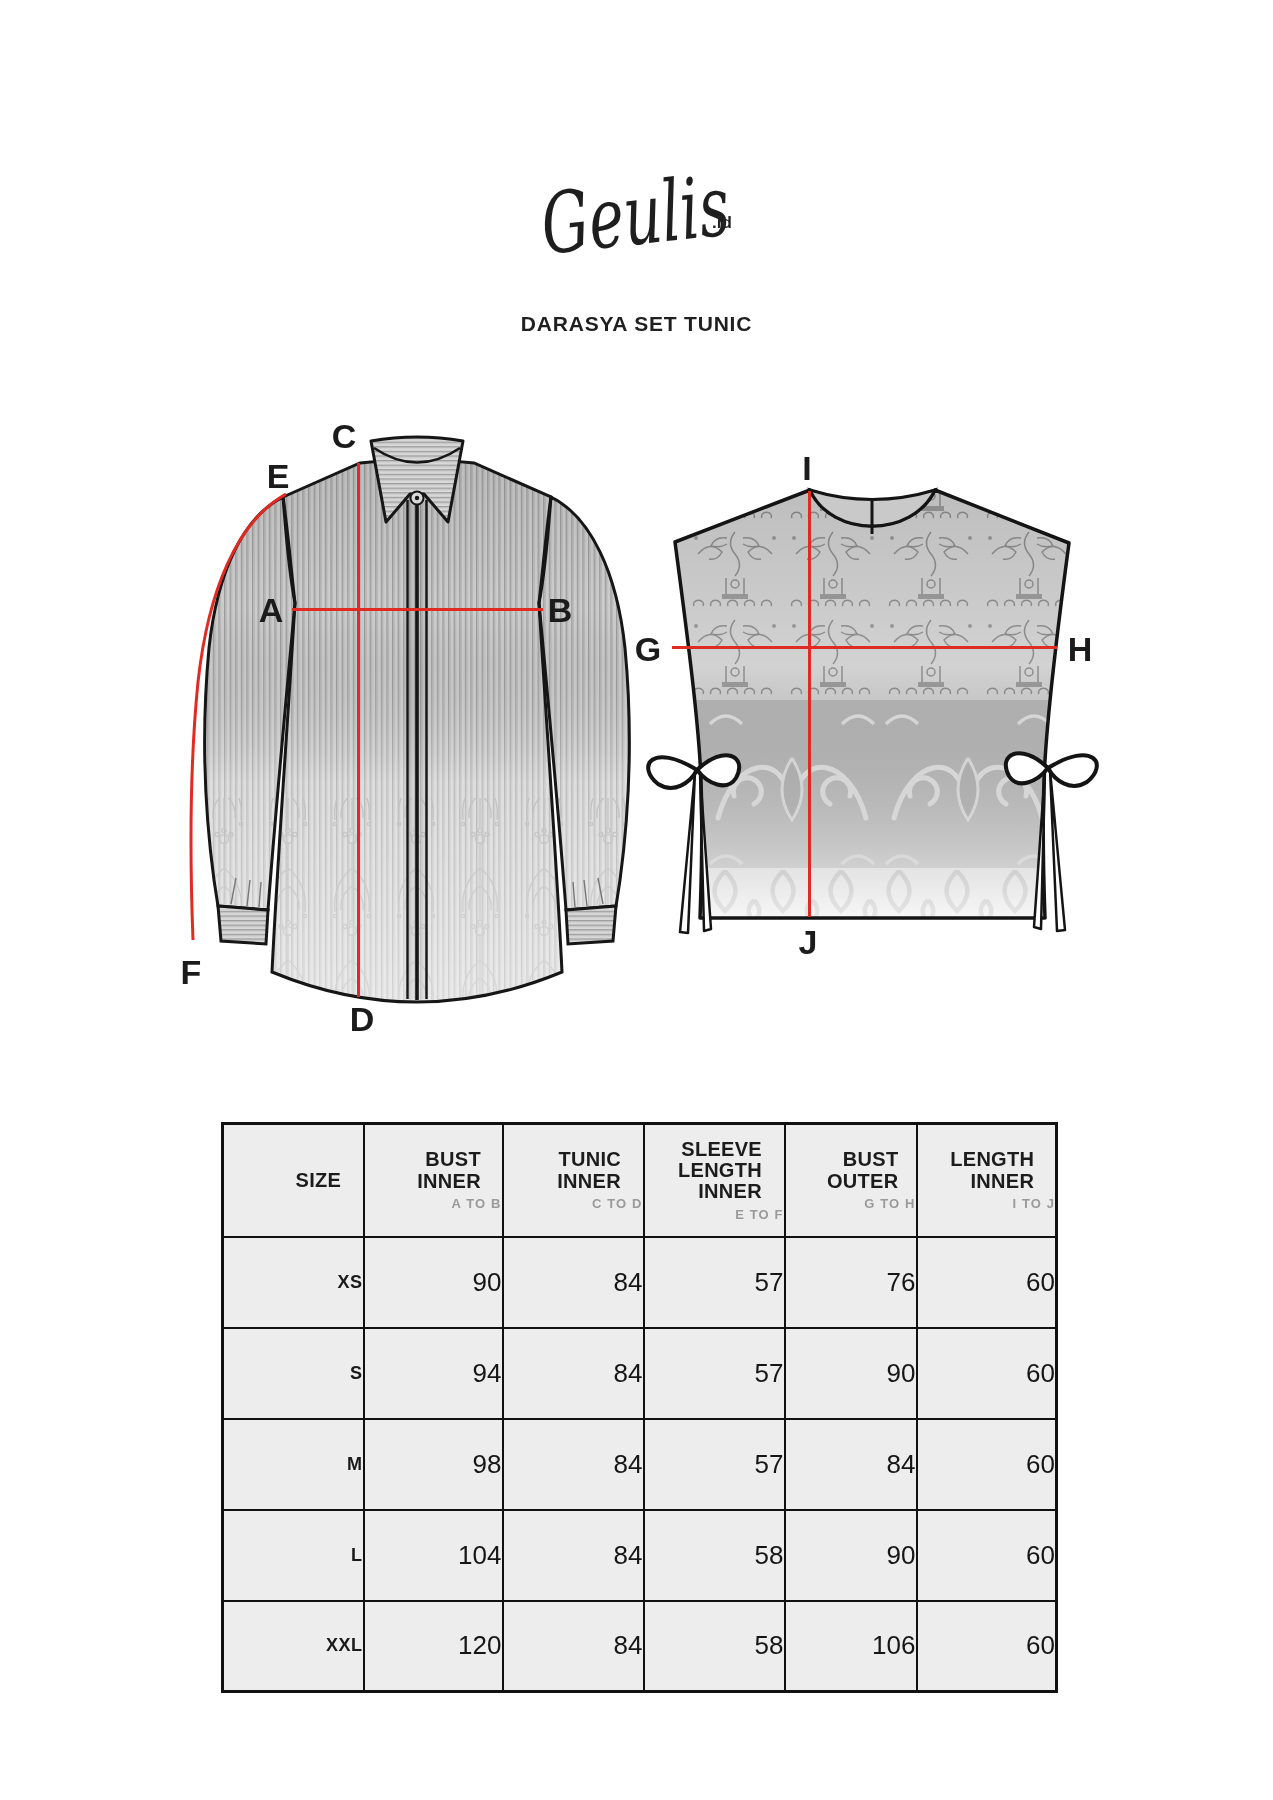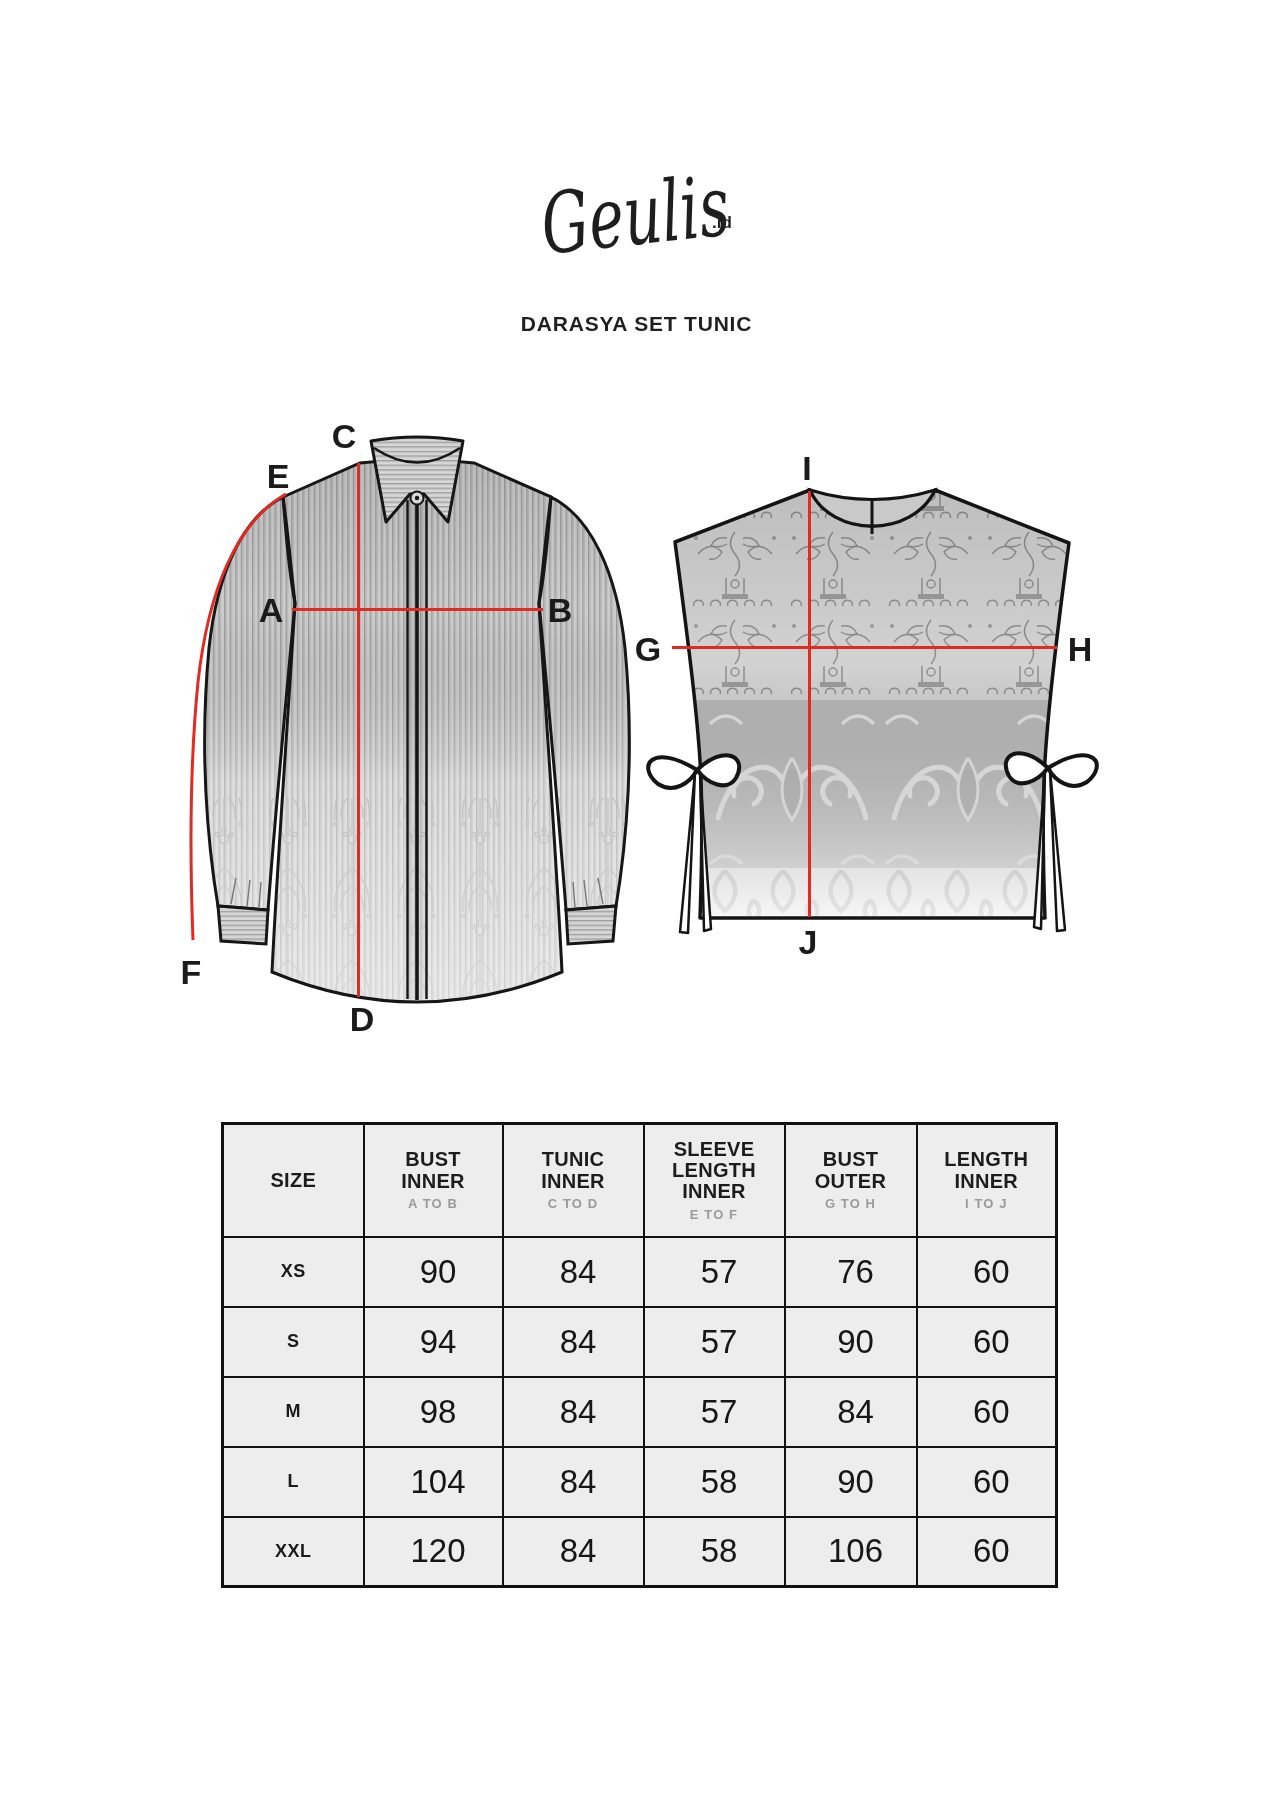--- a/index.html
+++ b/index.html
@@ -8,29 +8,29 @@
   .logo-svg{position:absolute;left:0;top:138px;width:1273px;height:160px;}
   .logo-main{font-family:"DejaVu Serif", serif;font-style:italic;font-weight:500;fill:#1e1e1e;}
   .logo-suffix{font-family:"Liberation Sans", sans-serif;font-weight:700;fill:#262626;}
   .page-title{position:absolute;left:0;top:312px;width:1273px;text-align:center;
         font-size:21px;font-weight:800;letter-spacing:.8px;color:#1f1f1f;}
   .diagram-svg{position:absolute;left:0;top:0;width:1273px;height:1100px;}
   .measure-label{font-family:"Liberation Sans", sans-serif;font-size:34px;font-weight:600;fill:#1b1b1b;}
 
   table.size-table{position:absolute;left:221px;top:1122px;width:834px;border-collapse:collapse;
         table-layout:fixed;background:#ededed;border:3px solid #111111;}
-  .size-table th,.size-table td{border:2.5px solid #111111;text-align:center;vertical-align:middle;padding:0;}
+  .size-table th,.size-table td{border:2.5px solid #111111;text-align:right;vertical-align:middle;padding:0;}
   .size-table thead tr{height:113px;}
-  .size-table tbody tr{height:70px;}
+  .size-table tbody tr{height:91px;}
   .hlabel{font-size:20px;font-weight:800;line-height:1.07;letter-spacing:.3px;color:#1c1c1c;
         max-width:96px;margin:0 auto;}
   .hsub{font-size:13px;font-weight:700;letter-spacing:1.1px;color:#9a9a9a;margin-top:4px;}
   .hsub:empty{display:none;}
   td.size-name{font-size:18px;font-weight:800;letter-spacing:.5px;color:#1a1a1a;}
-  td.val{font-size:33px;font-weight:400;color:#161616;padding-left:10px;}
+  td.val{font-size:26px;font-weight:400;color:#161616;padding-left:10px;}
 </style>
 </head>
 <body>
 
 <div class="page">
 
   <svg class="logo-svg" viewBox="0 0 1273 160">
     <text class="logo-main" x="636" y="106" font-size="84" text-anchor="middle" textLength="188" lengthAdjust="spacingAndGlyphs" transform="rotate(-6 636 84)">Geulis</text>
     <text class="logo-suffix" x="712" y="90" font-size="17">.id</text>
   </svg>

